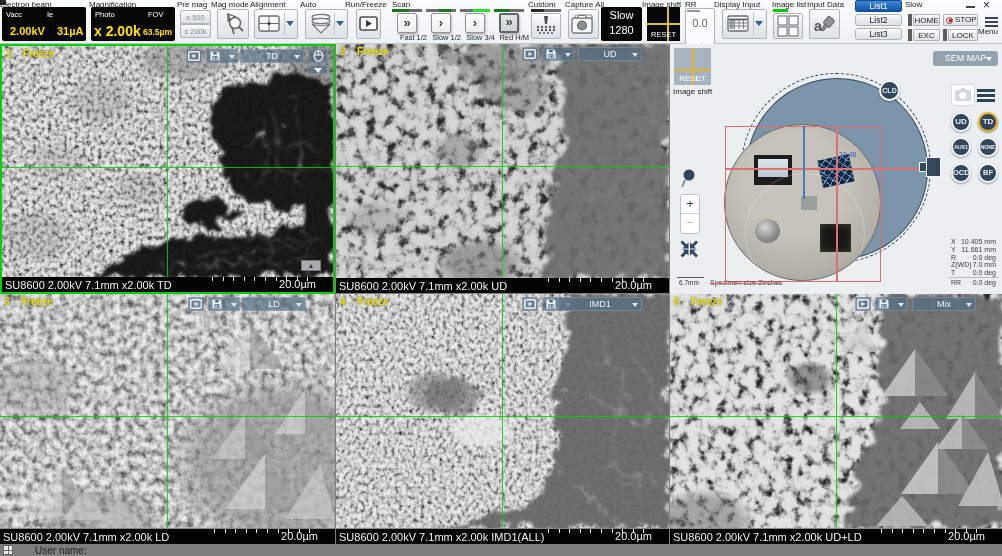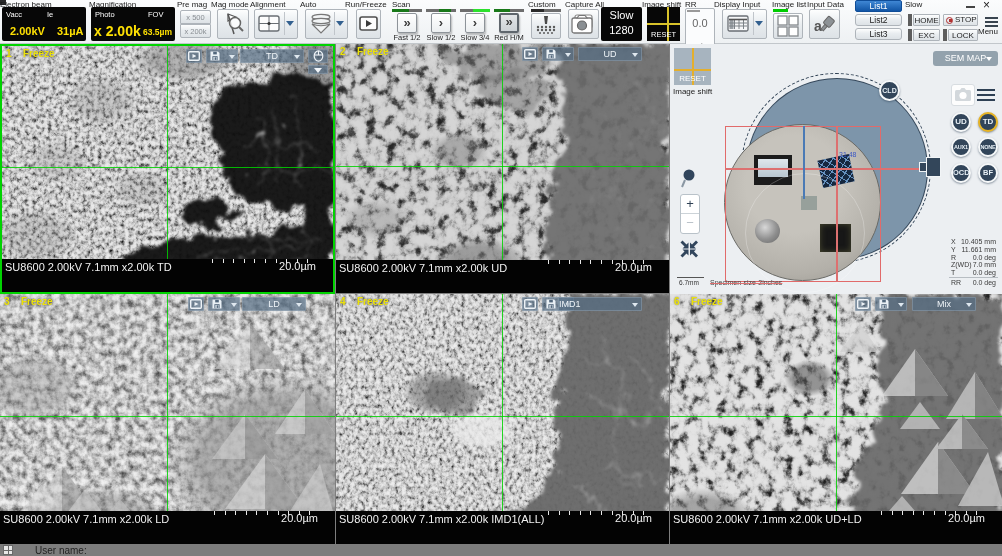--- a/index.html
+++ b/index.html
@@ -6,27 +6,27 @@
 .abs{position:absolute}
 #stagewrap{position:relative;width:1002px;height:556px}
 
 #toolbar{position:absolute;left:0;top:0;width:1002px;height:44px;background:linear-gradient(#fbfcfd,#eef1f3);border-bottom:1px solid #c2c7cb}
 .lbl{position:absolute;top:0;font-size:8px;color:#1a1a1a;white-space:nowrap}
 .blk{position:absolute;background:#070707;border-radius:2px;color:#fff}
 .yel{color:#ffe103}
 .tbtn{position:absolute;background:linear-gradient(#fdfefe,#e9edf0 45%,#dde2e6);border:1px solid #aeb4ba;border-radius:2px}
 .dd{position:absolute;width:0;height:0;border-left:4px solid transparent;border-right:4px solid transparent;border-top:5px solid #33608f}
 .sep{position:absolute;width:1px;background:#c0c5ca;top:3px;bottom:3px}
-.scl{position:absolute;top:33px;font-size:7.5px;color:#222;text-align:center;white-space:nowrap}
+.scl{position:absolute;top:33px;font-size:7.5px;color:#222;text-align:right;white-space:nowrap}
 .ind{position:absolute;top:9px;height:3px;background:#6e6e6e}
 .sbtn{position:absolute;top:13px;width:20px;height:20px;background:linear-gradient(#ffffff,#eceff1);border:1px solid #8d9399;border-radius:2px;box-shadow:1px 2px 2px rgba(0,0,0,.25);color:#3c3c3c;text-align:center;font-weight:bold}
 .chev{font-size:13px;line-height:17px}
 
 .panel{position:absolute;overflow:hidden;background:#888}
-.pfoot{position:absolute;left:0;right:0;bottom:0;height:33px;background:#030303;color:#f2f2f2;font-size:11px}
+.pfoot{position:absolute;left:0;right:0;bottom:0;height:15px;background:#030303;color:#f2f2f2;font-size:11px}
 .ptxt{position:absolute;left:3px;top:1.5px;white-space:nowrap}
 .pum{position:absolute;right:17px;top:1px}
 .ticks{position:absolute;right:15px;width:106px;top:0;height:4px;background:repeating-linear-gradient(90deg,#e8e8e8 0 1px,transparent 1px 10.6px)}
 .plab{position:absolute;left:4px;top:2px;color:#ece20a;font-size:10px;font-weight:bold;text-shadow:0 0 2px rgba(0,0,0,.6)}
 .vline{position:absolute;top:0;width:1px;background:rgba(0,210,0,.85)}
 .hline{position:absolute;left:0;right:0;height:1px;background:rgba(0,210,0,.85)}
 .ovbox{position:absolute;top:3px;height:14px;background:rgba(86,110,132,.70);border:1px solid rgba(200,215,228,.25);border-radius:1px}
 .macro{position:absolute;left:0;top:0;right:0}
 
 #map{position:absolute;left:670px;top:44px;width:332px;height:250px;background:#eceff2;overflow:hidden}
@@ -480,21 +480,21 @@
       </svg>
   <div class="ovbox" style="right:95px;width:32px"></div>
   <svg class="abs" style="right:113px;top:5px" width="10" height="10" viewBox="0 0 10 10">
         <path d="M0.5 0.5 H8 L9.5 2 V9.5 H0.5 Z" fill="#e9f0f5"></path>
         <rect x="3.2" y="0.8" width="3.6" height="2.6" fill="#51677c"></rect>
         <rect x="2.4" y="5.2" width="5.2" height="4" fill="#51677c"></rect>
         <rect x="3.4" y="6" width="3.2" height="3.2" fill="#e9f0f5"></rect>
         <rect x="4.6" y="6.3" width="1.6" height="2.6" fill="#51677c"></rect>
       </svg>
   <div class="dd" style="right:98px;top:9px;border-top-color:#dfe8ef;border-left-width:3.5px;border-right-width:3.5px;border-top-width:4px"></div>
-  <div class="ovbox" style="right:27px;width:84px;color:#eef3f7;font-size:9px;line-height:13px">IMD1</div>
+  <div class="ovbox" style="right:27px;width:84px;color:#eef3f7;font-size:9px;text-align:center;line-height:13px">IMD1</div>
   <div class="dd" style="right:31px;top:9px;border-top-color:#dfe8ef;border-left-width:3.5px;border-right-width:3.5px;border-top-width:4px"></div>
   <div class="pfoot">
     <div class="ptxt">SU8600 2.00kV 7.1mm x2.00k IMD1(ALL)</div>
     <div class="ticks"></div>
     <div class="pum">20.0µm</div>
   </div>
 </div>
 
 <div class="panel" id="p6" style="left:670px;top:294px;width:332px;height:250px">
   <svg class="abs" style="left:0;top:0" width="332" height="234">

